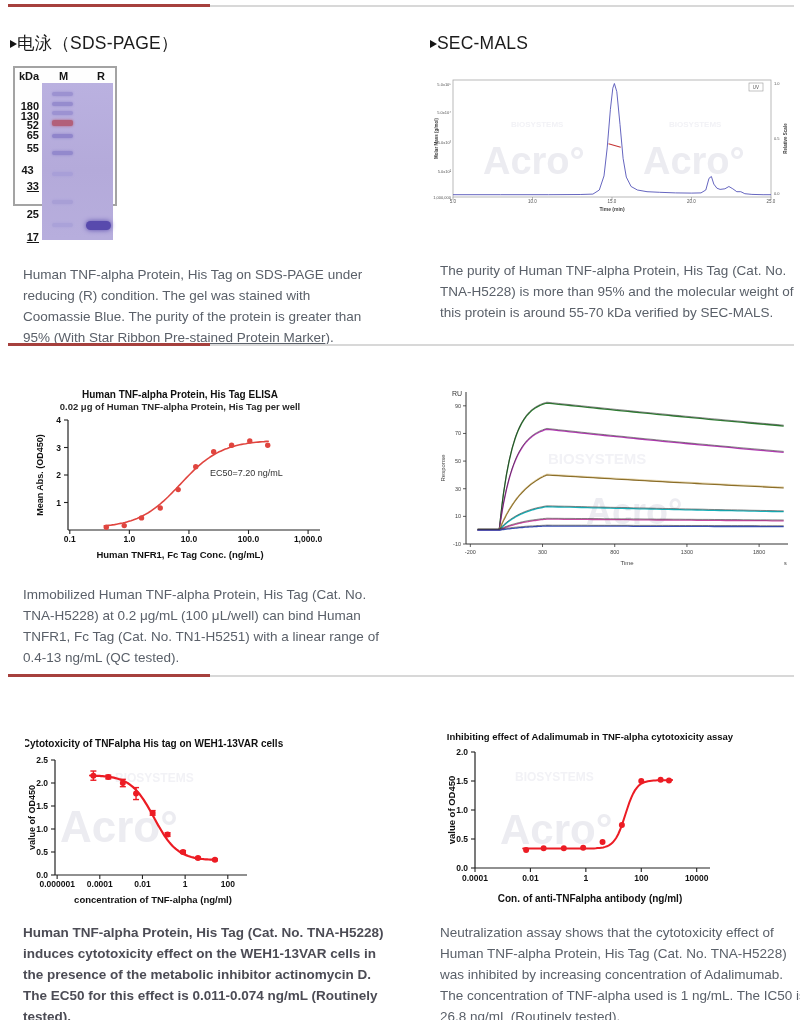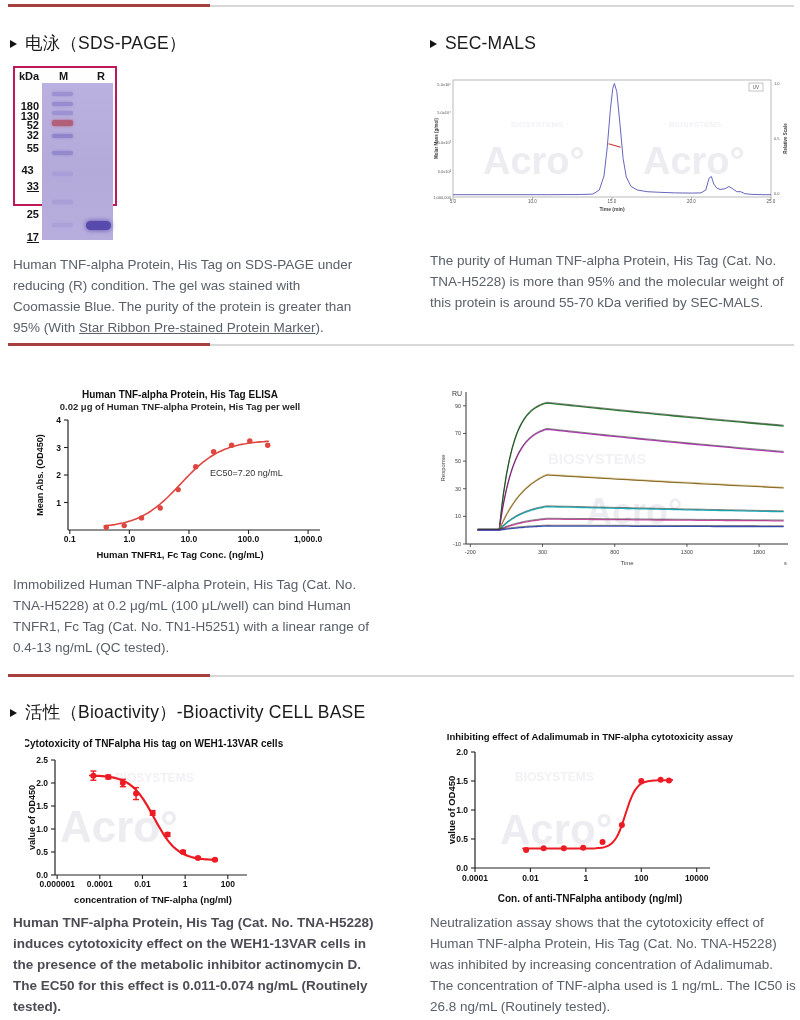--- a/index.html
+++ b/index.html
@@ -1,27 +1,27 @@
 <!DOCTYPE html>
 <html style="--divred: #a6403d; --divgray: #d8d8d8; --head: #1b1b1b; --body: #5a6069;"><head>
 <meta charset="utf-8">
 <style>
   html,body{margin:0;padding:0;background:#fff;}
   body{font-family:"Liberation Sans","DejaVu Sans",sans-serif;}
   #page{position:relative;width:800px;height:1020px;background:#fff;overflow:hidden;}
   .divider{position:absolute;left:8px;width:786px;height:2px;background:var(--divgray,#d8d8d8);}
   .divider::before{content:"";position:absolute;left:0;top:-1px;width:202px;height:3px;background:var(--divred,#a6403d);}
-  .heading{position:absolute;display:flex;align-items:center;gap:8px;font-size:17.5px;color:var(--head,#1b1b1b);letter-spacing:.2px;white-space:nowrap;}
+  .heading{position:absolute;display:flex;align-items:center;font-size:17.5px;color:var(--head,#1b1b1b);letter-spacing:.2px;white-space:nowrap;}
   .tri{width:0;height:0;border-left:7px solid #141414;border-top:4.5px solid transparent;border-bottom:4.5px solid transparent;margin-top:1px;flex:0 0 auto;}
-  .desc{position:absolute;margin:0;font-size:13.5px;line-height:1.56;color:var(--body,#5a6069);}
+  .desc{position:absolute;margin:10px;font-size:13.5px;line-height:1.56;color:var(--body,#5a6069);}
   .desc a{color:inherit;text-decoration:underline;cursor:pointer;}
   .desc.bold{font-weight:bold;color:#4c4c55;}
   .chart{position:absolute;background:#fff;}
   
-  #gel{position:absolute;left:13px;top:66px;width:104px;height:140px;border:2px solid #be185d;background:#fefefe;box-sizing:border-box;}
+  #gel{position:absolute;left:13px;top:66px;width:104px;height:140px;border:2px solid #a3a3a3;background:#fefefe;box-sizing:border-box;}
   #gel .ghdr{position:absolute;top:2px;font-size:11px;font-weight:600;color:#151515;}
   #gel-area{position:absolute;left:27px;top:15px;width:71px;height:157px;
     background:linear-gradient(180deg,#bab1e0 0%,#b4aadA 55%,#b7aedd 100%);}
   .marker-label{position:absolute;left:1px;width:23px;text-align:right;font-size:11px;font-weight:600;color:#151515;line-height:14px;margin-top:12px;}
   .band{position:absolute;border-radius:2px;}
 </style>
 </head>
 <body>
 
 <div id="page">
@@ -45,21 +45,21 @@
         <div class="band" style="left: 10px; width: 21px; top: 51.1px; height: 4px; background: rgb(141, 130, 202); box-shadow: rgb(141, 130, 202) 0px 0px 3px; opacity: 0.92;"></div>
         <div class="band" style="left: 10px; width: 21px; top: 68px; height: 4px; background: rgb(145, 135, 204); box-shadow: rgb(145, 135, 204) 0px 0px 3px; opacity: 0.92;"></div>
         <div class="band" style="left: 10px; width: 21px; top: 89.1px; height: 4px; background: rgb(168, 159, 216); box-shadow: rgb(168, 159, 216) 0px 0px 3px; opacity: 0.92;"></div>
         <div class="band" style="left: 10px; width: 21px; top: 117px; height: 4px; background: rgb(167, 158, 214); box-shadow: rgb(167, 158, 214) 0px 0px 3px; opacity: 0.92;"></div>
         <div class="band" style="left: 10px; width: 21px; top: 139.9px; height: 4px; background: rgb(170, 162, 217); box-shadow: rgb(170, 162, 217) 0px 0px 3px; opacity: 0.92;"></div>
         <div class="band" style="left: 44px; width: 25px; top: 137.6px; height: 9px; border-radius: 5px; background: rgb(88, 74, 173); box-shadow: rgb(88, 74, 173) 0px 0px 5px;"></div>
       </div>
   <div class="marker-label" style="top: 18.99px;">180</div>
       <div class="marker-label" style="top: 29.038px;">130</div>
       <div class="marker-label" style="top: 37.987px;">52</div>
-      <div class="marker-label" style="top: 48.035px;">32</div>
+      <div class="marker-label" style="top: 48.035px;">65</div>
       <div class="marker-label" style="top: 61.066px;">55</div>
       <div class="marker-label" style="top: 83px; text-align: center;">43</div>
       <div class="marker-label" style="top: 99.06px; text-decoration: underline;">33</div>
       <div class="marker-label" style="top: 127.006px;">25</div>
       <div class="marker-label" style="top: 149.928px; text-decoration: underline;">17</div>
     </div>
 
   <p class="desc" style="left:13px;top:254px;width:352px"><span>Human TNF-alpha Protein, His Tag on SDS-PAGE under reducing (R) condition. The gel was stained with Coomassie Blue. The purity of the protein is greater than 95% (With </span><a href="#">Star Ribbon Pre-stained Protein Marker</a><span>).</span></p>
 
   <div class="heading" style="left:430px;top:33px">
@@ -182,24 +182,20 @@
       <path d="M41.6 146.2 L60.3 146.2 L63.2 146.2 L64.7 144.6 L66.1 143.2 L67.5 141.8 L69.0 140.5 L70.4 139.3 L71.9 138.1 L73.3 137.0 L74.8 136.0 L76.2 135.0 L77.7 134.1 L79.1 133.2 L80.5 132.4 L82.0 131.6 L83.4 130.9 L84.9 130.2 L86.3 129.6 L87.8 128.9 L89.2 128.4 L90.6 127.8 L92.1 127.3 L93.5 126.8 L95.0 126.3 L96.4 125.9 L97.9 125.5 L99.3 125.1 L100.8 124.7 L102.2 124.4 L103.6 124.1 L105.1 123.8 L106.5 123.5 L108.0 123.2 L109.4 122.9 L110.9 122.7 L116.6 122.8 L122.4 123.0 L128.2 123.1 L134.0 123.2 L139.7 123.4 L145.5 123.5 L151.3 123.6 L157.1 123.8 L162.8 123.9 L168.6 124.0 L174.4 124.2 L180.2 124.3 L185.9 124.4 L191.7 124.5 L197.5 124.7 L203.3 124.8 L209.0 124.9 L214.8 125.0 L220.6 125.2 L226.4 125.3 L232.2 125.4 L237.9 125.5 L243.7 125.7 L249.5 125.8 L255.3 125.9 L261.0 126.0 L266.8 126.1 L272.6 126.3 L278.4 126.4 L284.1 126.5 L289.9 126.6 L295.7 126.7 L301.5 126.8 L307.2 126.9 L313.0 127.1 L318.8 127.2 L324.6 127.3 L330.3 127.4 L336.1 127.5 L341.9 127.6 L347.7 127.7 " fill="none" stroke="#17b0b8" stroke-width="1.3"></path>
       <path d="M41.6 146.2 L60.3 146.2 L63.2 146.2 L64.7 144.6 L66.1 143.2 L67.5 141.8 L69.0 140.5 L70.4 139.3 L71.9 138.1 L73.3 137.0 L74.8 136.0 L76.2 135.0 L77.7 134.1 L79.1 133.2 L80.5 132.4 L82.0 131.6 L83.4 130.9 L84.9 130.2 L86.3 129.6 L87.8 128.9 L89.2 128.4 L90.6 127.8 L92.1 127.3 L93.5 126.8 L95.0 126.3 L96.4 125.9 L97.9 125.5 L99.3 125.1 L100.8 124.7 L102.2 124.4 L103.6 124.1 L105.1 123.8 L106.5 123.5 L108.0 123.2 L109.4 122.9 L110.9 122.7 L116.6 122.8 L122.4 123.0 L128.2 123.1 L134.0 123.2 L139.7 123.4 L145.5 123.5 L151.3 123.6 L157.1 123.8 L162.8 123.9 L168.6 124.0 L174.4 124.2 L180.2 124.3 L185.9 124.4 L191.7 124.5 L197.5 124.7 L203.3 124.8 L209.0 124.9 L214.8 125.0 L220.6 125.2 L226.4 125.3 L232.2 125.4 L237.9 125.5 L243.7 125.7 L249.5 125.8 L255.3 125.9 L261.0 126.0 L266.8 126.1 L272.6 126.3 L278.4 126.4 L284.1 126.5 L289.9 126.6 L295.7 126.7 L301.5 126.8 L307.2 126.9 L313.0 127.1 L318.8 127.2 L324.6 127.3 L330.3 127.4 L336.1 127.5 L341.9 127.6 L347.7 127.7 " fill="none" stroke="#1a1a1a" stroke-width="0.5" transform="translate(0 -0.9)"></path>
       <path d="M41.6 146.2 L60.3 146.2 L63.2 146.2 L64.7 145.5 L66.1 144.9 L67.5 144.3 L69.0 143.7 L70.4 143.2 L71.9 142.7 L73.3 142.2 L74.8 141.7 L76.2 141.3 L77.7 140.9 L79.1 140.5 L80.5 140.1 L82.0 139.7 L83.4 139.4 L84.9 139.0 L86.3 138.7 L87.8 138.4 L89.2 138.1 L90.6 137.8 L92.1 137.6 L93.5 137.3 L95.0 137.1 L96.4 136.9 L97.9 136.7 L99.3 136.5 L100.8 136.3 L102.2 136.1 L103.6 135.9 L105.1 135.7 L106.5 135.6 L108.0 135.4 L109.4 135.3 L110.9 135.1 L116.6 135.2 L122.4 135.2 L128.2 135.3 L134.0 135.3 L139.7 135.4 L145.5 135.4 L151.3 135.4 L157.1 135.5 L162.8 135.5 L168.6 135.6 L174.4 135.6 L180.2 135.7 L185.9 135.7 L191.7 135.7 L197.5 135.8 L203.3 135.8 L209.0 135.9 L214.8 135.9 L220.6 136.0 L226.4 136.0 L232.2 136.0 L237.9 136.1 L243.7 136.1 L249.5 136.2 L255.3 136.2 L261.0 136.3 L266.8 136.3 L272.6 136.3 L278.4 136.4 L284.1 136.4 L289.9 136.5 L295.7 136.5 L301.5 136.5 L307.2 136.6 L313.0 136.6 L318.8 136.7 L324.6 136.7 L330.3 136.7 L336.1 136.8 L341.9 136.8 L347.7 136.9 " fill="none" stroke="#c84ba0" stroke-width="1.3"></path>
       <path d="M41.6 146.2 L60.3 146.2 L63.2 146.2 L64.7 145.5 L66.1 144.9 L67.5 144.3 L69.0 143.7 L70.4 143.2 L71.9 142.7 L73.3 142.2 L74.8 141.7 L76.2 141.3 L77.7 140.9 L79.1 140.5 L80.5 140.1 L82.0 139.7 L83.4 139.4 L84.9 139.0 L86.3 138.7 L87.8 138.4 L89.2 138.1 L90.6 137.8 L92.1 137.6 L93.5 137.3 L95.0 137.1 L96.4 136.9 L97.9 136.7 L99.3 136.5 L100.8 136.3 L102.2 136.1 L103.6 135.9 L105.1 135.7 L106.5 135.6 L108.0 135.4 L109.4 135.3 L110.9 135.1 L116.6 135.2 L122.4 135.2 L128.2 135.3 L134.0 135.3 L139.7 135.4 L145.5 135.4 L151.3 135.4 L157.1 135.5 L162.8 135.5 L168.6 135.6 L174.4 135.6 L180.2 135.7 L185.9 135.7 L191.7 135.7 L197.5 135.8 L203.3 135.8 L209.0 135.9 L214.8 135.9 L220.6 136.0 L226.4 136.0 L232.2 136.0 L237.9 136.1 L243.7 136.1 L249.5 136.2 L255.3 136.2 L261.0 136.3 L266.8 136.3 L272.6 136.3 L278.4 136.4 L284.1 136.4 L289.9 136.5 L295.7 136.5 L301.5 136.5 L307.2 136.6 L313.0 136.6 L318.8 136.7 L324.6 136.7 L330.3 136.7 L336.1 136.8 L341.9 136.8 L347.7 136.9 " fill="none" stroke="#1a1a1a" stroke-width="0.5" transform="translate(0 -0.9)"></path>
       <path d="M41.6 146.2 L60.3 146.2 L63.2 146.2 L64.7 146.0 L66.1 145.7 L67.5 145.5 L69.0 145.3 L70.4 145.1 L71.9 144.9 L73.3 144.8 L74.8 144.6 L76.2 144.4 L77.7 144.3 L79.1 144.1 L80.5 144.0 L82.0 143.8 L83.4 143.7 L84.9 143.6 L86.3 143.5 L87.8 143.4 L89.2 143.2 L90.6 143.1 L92.1 143.0 L93.5 142.9 L95.0 142.8 L96.4 142.8 L97.9 142.7 L99.3 142.6 L100.8 142.5 L102.2 142.4 L103.6 142.4 L105.1 142.3 L106.5 142.2 L108.0 142.2 L109.4 142.1 L110.9 142.0 L116.6 142.1 L122.4 142.1 L128.2 142.1 L134.0 142.1 L139.7 142.1 L145.5 142.1 L151.3 142.1 L157.1 142.2 L162.8 142.2 L168.6 142.2 L174.4 142.2 L180.2 142.2 L185.9 142.2 L191.7 142.2 L197.5 142.3 L203.3 142.3 L209.0 142.3 L214.8 142.3 L220.6 142.3 L226.4 142.3 L232.2 142.3 L237.9 142.4 L243.7 142.4 L249.5 142.4 L255.3 142.4 L261.0 142.4 L266.8 142.4 L272.6 142.4 L278.4 142.5 L284.1 142.5 L289.9 142.5 L295.7 142.5 L301.5 142.5 L307.2 142.5 L313.0 142.5 L318.8 142.5 L324.6 142.6 L330.3 142.6 L336.1 142.6 L341.9 142.6 L347.7 142.6 " fill="none" stroke="#3a4fb5" stroke-width="1.3"></path>
       <path d="M41.6 146.2 L60.3 146.2 L63.2 146.2 L64.7 146.0 L66.1 145.7 L67.5 145.5 L69.0 145.3 L70.4 145.1 L71.9 144.9 L73.3 144.8 L74.8 144.6 L76.2 144.4 L77.7 144.3 L79.1 144.1 L80.5 144.0 L82.0 143.8 L83.4 143.7 L84.9 143.6 L86.3 143.5 L87.8 143.4 L89.2 143.2 L90.6 143.1 L92.1 143.0 L93.5 142.9 L95.0 142.8 L96.4 142.8 L97.9 142.7 L99.3 142.6 L100.8 142.5 L102.2 142.4 L103.6 142.4 L105.1 142.3 L106.5 142.2 L108.0 142.2 L109.4 142.1 L110.9 142.0 L116.6 142.1 L122.4 142.1 L128.2 142.1 L134.0 142.1 L139.7 142.1 L145.5 142.1 L151.3 142.1 L157.1 142.2 L162.8 142.2 L168.6 142.2 L174.4 142.2 L180.2 142.2 L185.9 142.2 L191.7 142.2 L197.5 142.3 L203.3 142.3 L209.0 142.3 L214.8 142.3 L220.6 142.3 L226.4 142.3 L232.2 142.3 L237.9 142.4 L243.7 142.4 L249.5 142.4 L255.3 142.4 L261.0 142.4 L266.8 142.4 L272.6 142.4 L278.4 142.5 L284.1 142.5 L289.9 142.5 L295.7 142.5 L301.5 142.5 L307.2 142.5 L313.0 142.5 L318.8 142.5 L324.6 142.6 L330.3 142.6 L336.1 142.6 L341.9 142.6 L347.7 142.6 " fill="none" stroke="#1a1a1a" stroke-width="0.5" transform="translate(0 -0.9)"></path>
     </svg>
 
   <div class="divider" style="top:675px"></div>
 
-  <div class="heading" style="left:10px;top:700px">
-    <span class="tri"></span>
-    <span>活性（Bioactivity）-Bioactivity CELL BASE</span>
-  </div>
   <svg class="chart" style="left:25px;top:730px" width="322" height="182">
       <text x="90" y="52" font-size="12" fill="#f2f2f6" text-anchor="start" font-weight="bold">BIOSYSTEMS</text>
       <text x="35" y="112" font-size="44" fill="#ececf1" text-anchor="start" font-weight="bold">Acro°</text>
       <text x="128" y="17" font-size="10" fill="#101010" text-anchor="middle" font-weight="bold">Cytotoxicity of TNFalpha His tag on WEH1-13VAR cells</text>
       <line x1="30" y1="145" x2="222" y2="145" stroke="#232323" stroke-width="1.2"></line>
       <line x1="30" y1="145" x2="30" y2="30" stroke="#232323" stroke-width="1.2"></line>
       <line x1="32.133333333333326" y1="145" x2="32.133333333333326" y2="149" stroke="#232323" stroke-width="1.1"></line>
       <text x="32.133333333333326" y="157" font-size="8.5" fill="#111" text-anchor="middle" font-weight="bold">0.000001</text>
       <line x1="74.79999999999998" y1="145" x2="74.79999999999998" y2="149" stroke="#232323" stroke-width="1.1"></line>
       <text x="74.79999999999998" y="157" font-size="8.5" fill="#111" text-anchor="middle" font-weight="bold">0.0001</text>

